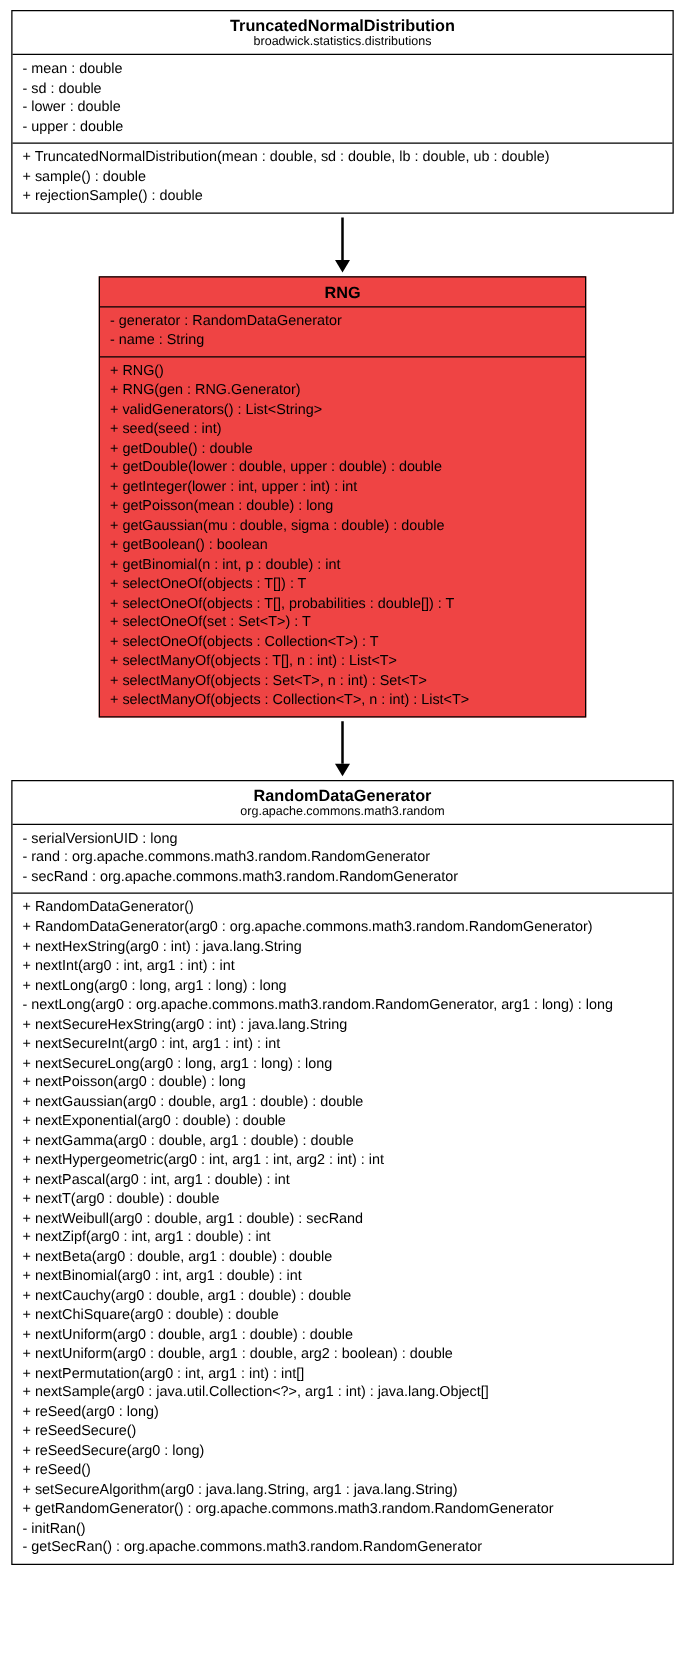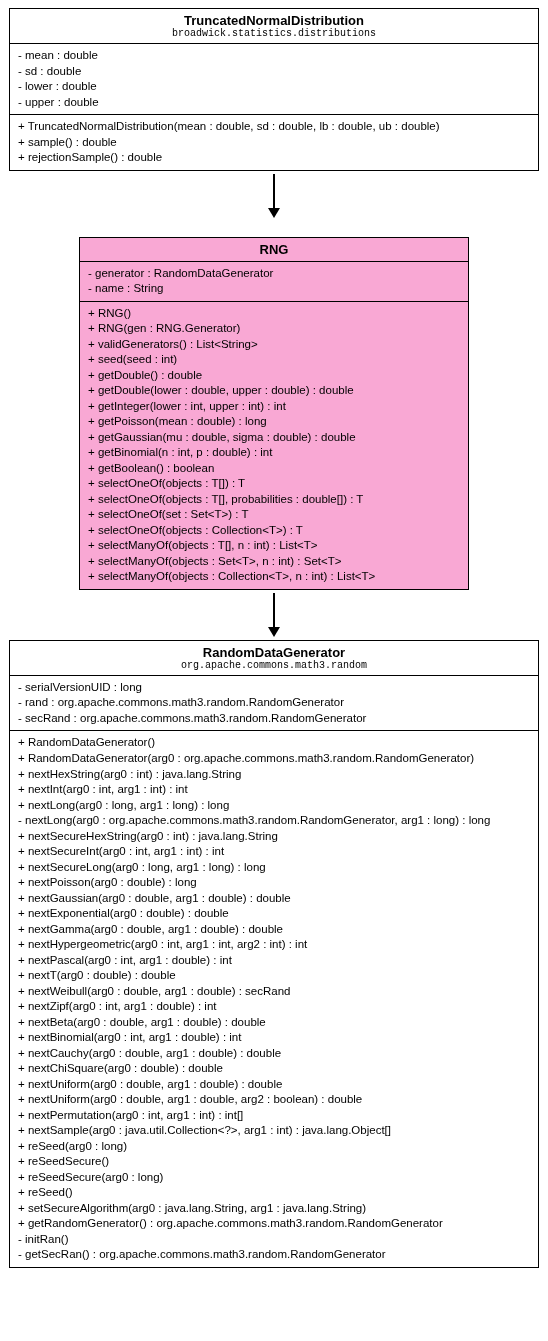--- a/index.html
+++ b/index.html
@@ -16,42 +16,40 @@
     flex-direction: column;
     align-items: center;
   }
   .uml-class {
     border: 1.5px solid #000;
     background: #fff;
     width: 100%;
     max-width: 530px;
   }
   .uml-class.highlight {
-    background: #f9a8d4;
+    background: #ef4444;
     max-width: 390px;
-    margin-top: 16px;
   }
   .uml-class.small {
     max-width: 530px;
   }
   .uml-class.mid {
     max-width: 390px;
   }
   .uml-header {
     text-align: center;
     border-bottom: 1.5px solid #000;
     padding: 4px 6px;
   }
   .uml-title {
     font-weight: bold;
     font-size: 13px;
   }
   .uml-subtitle {
     font-size: 10px;
-    font-family: Liberation Mono, monospace;
   }
   .uml-attrs {
     border-bottom: 1.5px solid #000;
     padding: 4px 8px;
   }
   .uml-ops {
     padding: 4px 8px;
   }
   .uml-line {
     white-space: nowrap;
@@ -116,22 +114,22 @@
     <div class="uml-ops" id="rng-ops">
         <div class="uml-line">+ RNG()</div>
         <div class="uml-line">+ RNG(gen : RNG.Generator)</div>
         <div class="uml-line">+ validGenerators() : List&lt;String&gt;</div>
         <div class="uml-line">+ seed(seed : int)</div>
         <div class="uml-line">+ getDouble() : double</div>
         <div class="uml-line">+ getDouble(lower : double, upper : double) : double</div>
         <div class="uml-line">+ getInteger(lower : int, upper : int) : int</div>
         <div class="uml-line">+ getPoisson(mean : double) : long</div>
         <div class="uml-line">+ getGaussian(mu : double, sigma : double) : double</div>
+        <div class="uml-line">+ getBoolean() : boolean</div>
         <div class="uml-line">+ getBinomial(n : int, p : double) : int</div>
-        <div class="uml-line">+ getBoolean() : boolean</div>
         <div class="uml-line">+ selectOneOf(objects : T[]) : T</div>
         <div class="uml-line">+ selectOneOf(objects : T[], probabilities : double[]) : T</div>
         <div class="uml-line">+ selectOneOf(set : Set&lt;T&gt;) : T</div>
         <div class="uml-line">+ selectOneOf(objects : Collection&lt;T&gt;) : T</div>
         <div class="uml-line">+ selectManyOf(objects : T[], n : int) : List&lt;T&gt;</div>
         <div class="uml-line">+ selectManyOf(objects : Set&lt;T&gt;, n : int) : Set&lt;T&gt;</div>
         <div class="uml-line">+ selectManyOf(objects : Collection&lt;T&gt;, n : int) : List&lt;T&gt;</div>
       </div>
   </div>
 

